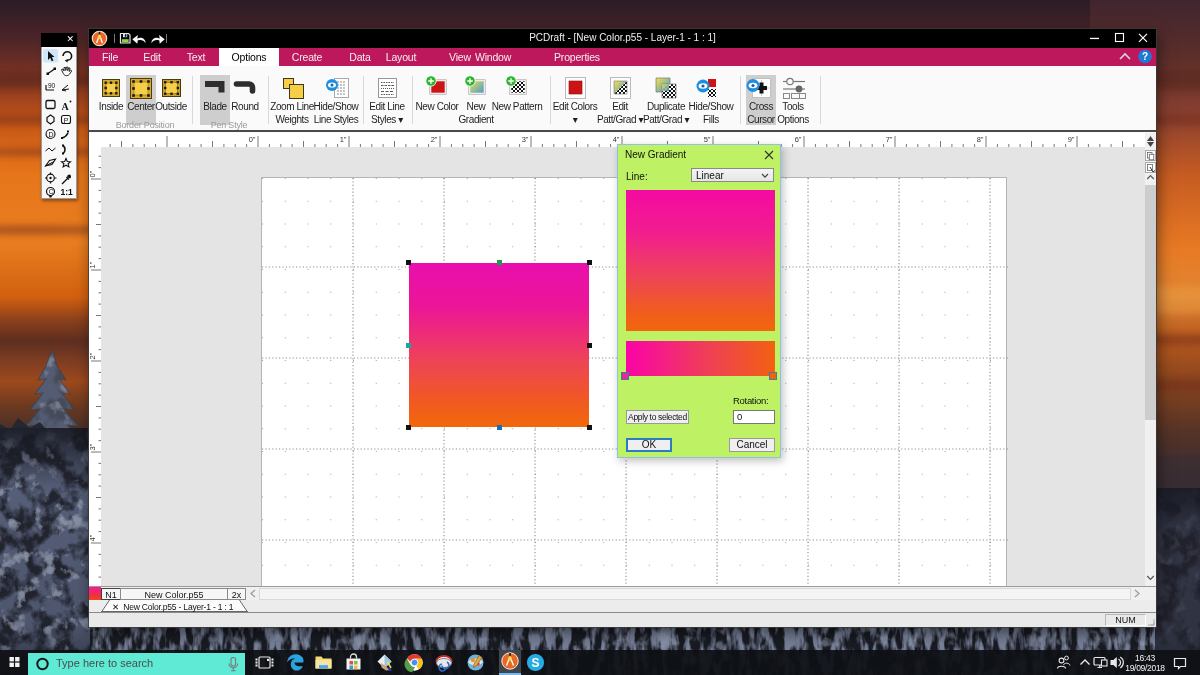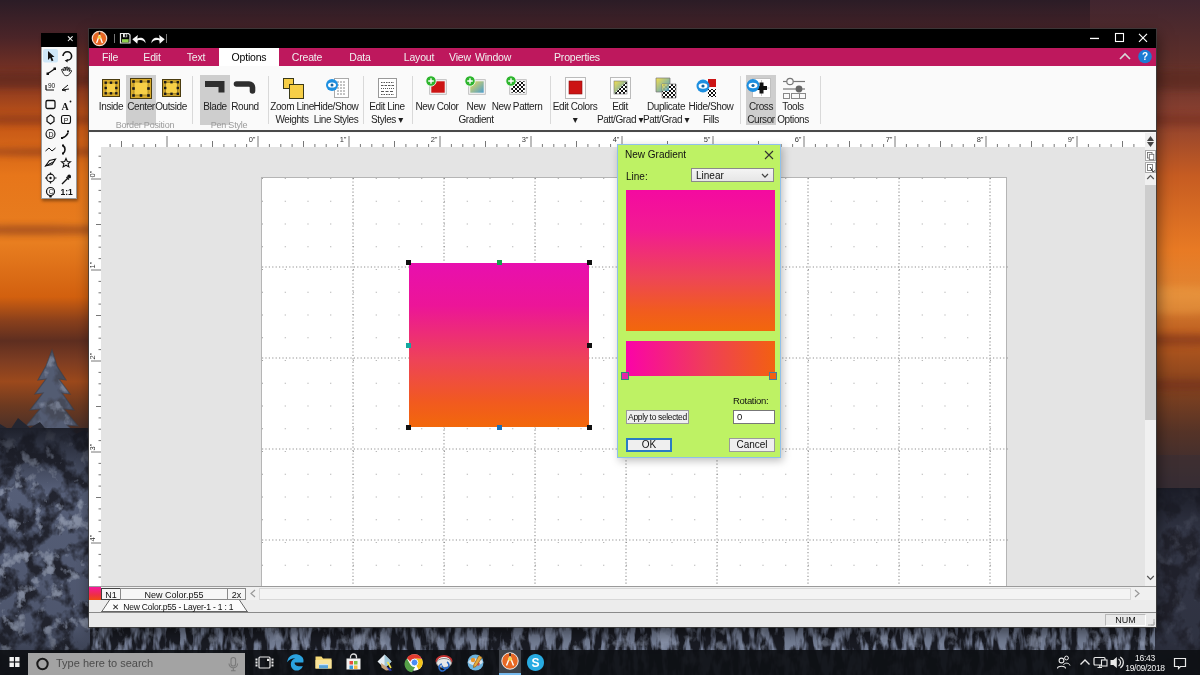--- a/index.html
+++ b/index.html
@@ -33,21 +33,21 @@
 
 #vsb{position:absolute;left:1056px;top:104px;width:11px;height:453px;background:#f0f0f0;}
 
 #dlg{position:absolute;left:528px;top:115px;width:164px;height:314px;background:#bef264;border:1px solid #8fc0ea;box-shadow:2px 3px 8px rgba(0,0,0,.25);font-size:10px;}
 
 #hsbrow{position:absolute;left:0;top:557px;width:1067px;height:14px;background:#f0f0f0;border-top:1px solid #9a9a9a;}
 #tabrow{position:absolute;left:0;top:571px;width:1067px;height:13px;background:#ececec;border-bottom:1px solid #8a8a8a;}
 #statusbar{position:absolute;left:0;top:584px;width:1067px;height:14px;background:#e9e9e9;}
 
 #taskbar{left:0;top:650px;width:1200px;height:25px;background:rgba(14,16,20,.93);}
-#search{position:absolute;left:28px;top:3px;width:217px;height:22px;background:#a3a3a3;color:#4c4c4c;font-size:11px;}
+#search{position:absolute;left:28px;top:3px;width:217px;height:22px;background:#5eead4;color:#4c4c4c;font-size:11px;}
 .ticon{position:absolute;top:2px;width:21px;height:21px;}
 .tray{position:absolute;top:0;height:25px;color:#fff;}
 </style></head>
 <body>
 <div id="stage">
   <div id="wall" class="abs"><svg width="1200" height="675" viewBox="0 0 1200 675">
         <defs>
 <linearGradient id="sky" x1="0" y1="0" x2="0" y2="1">
 <stop offset="0" stop-color="#2b1c26"></stop>
             <stop offset="0.055" stop-color="#4a2428"></stop>
@@ -161,28 +161,29 @@
         <rect x="35.8" y="5.2" width="1.6" height="2.6" fill="#111"></rect>
         <rect x="33" y="10.2" width="6.6" height="3.2" fill="#8fd14f"></rect>
         <path d="M56.5 14.2 c0.3-4.8 -4.5-6.6 -8.2-4.8 l0.6-3.4 -5.6 4.2 5 4.6 0.4-3.2 c3-1.2 6.2-0.2 7.8 2.6 z" fill="#f6f6f6"></path>
         <path d="M62.5 14.2 c-0.3-4.8 4.5-6.6 8.2-4.8 l-0.6-3.4 5.6 4.2 -5 4.6 -0.4-3.2 c-3-1.2 -6.2-0.2 -7.8 2.6 z" fill="#f6f6f6"></path>
         <rect x="77" y="5" width="1" height="9" fill="#777"></rect>
         <rect x="1001" y="8.8" width="9" height="1.3" fill="#fff"></rect>
         <rect x="1026.5" y="4.5" width="8" height="8" fill="none" stroke="#fff" stroke-width="1.1"></rect>
         <path d="M1050 4.8 l8 8 m0 -8 l-8 8" stroke="#fff" stroke-width="1.2"></path>
       </svg>
     </div>
+    <div id="title">PCDraft - [New Color.p55 - Layer-1 - 1 : 1]</div>
     <div id="menubar">
       <div class="mi" style="left:6px;width:30px;">File</div>
       <div class="mi" style="left:48px;width:30px;">Edit</div>
       <div class="mi" style="left:91px;width:32px;">Text</div>
       <div class="mi" style="left:130px;width:60px;background:#fff;color:#000;">Options</div>
       <div class="mi" style="left:196px;width:44px;">Create</div>
       <div class="mi" style="left:255px;width:32px;">Data</div>
-      <div class="mi" style="left:310px;width:40px;">Layout</div>
+      <div class="mi" style="left:292px;width:40px;">Layout</div>
       <div class="mi" style="left:356px;width:30px;">View</div>
       <div class="mi" style="left:380px;width:48px;">Window</div>
       <div class="mi" style="left:458px;width:60px;">Properties</div>
       <svg width="40" height="18" viewBox="0 0 40 18" style="position:absolute;right:2px;top:0;">
         <path d="M6 11 l5 -5 5 5" stroke="#d8d8d8" stroke-width="1.6" fill="none"></path>
         <circle cx="31" cy="8.5" r="6.8" fill="#1c7bd4"></circle>
         <text x="31" y="12" font-size="10" font-weight="bold" fill="#fff" text-anchor="middle" font-family="Liberation Sans">?</text>
       </svg>
     </div>
     <div id="ribbon">

